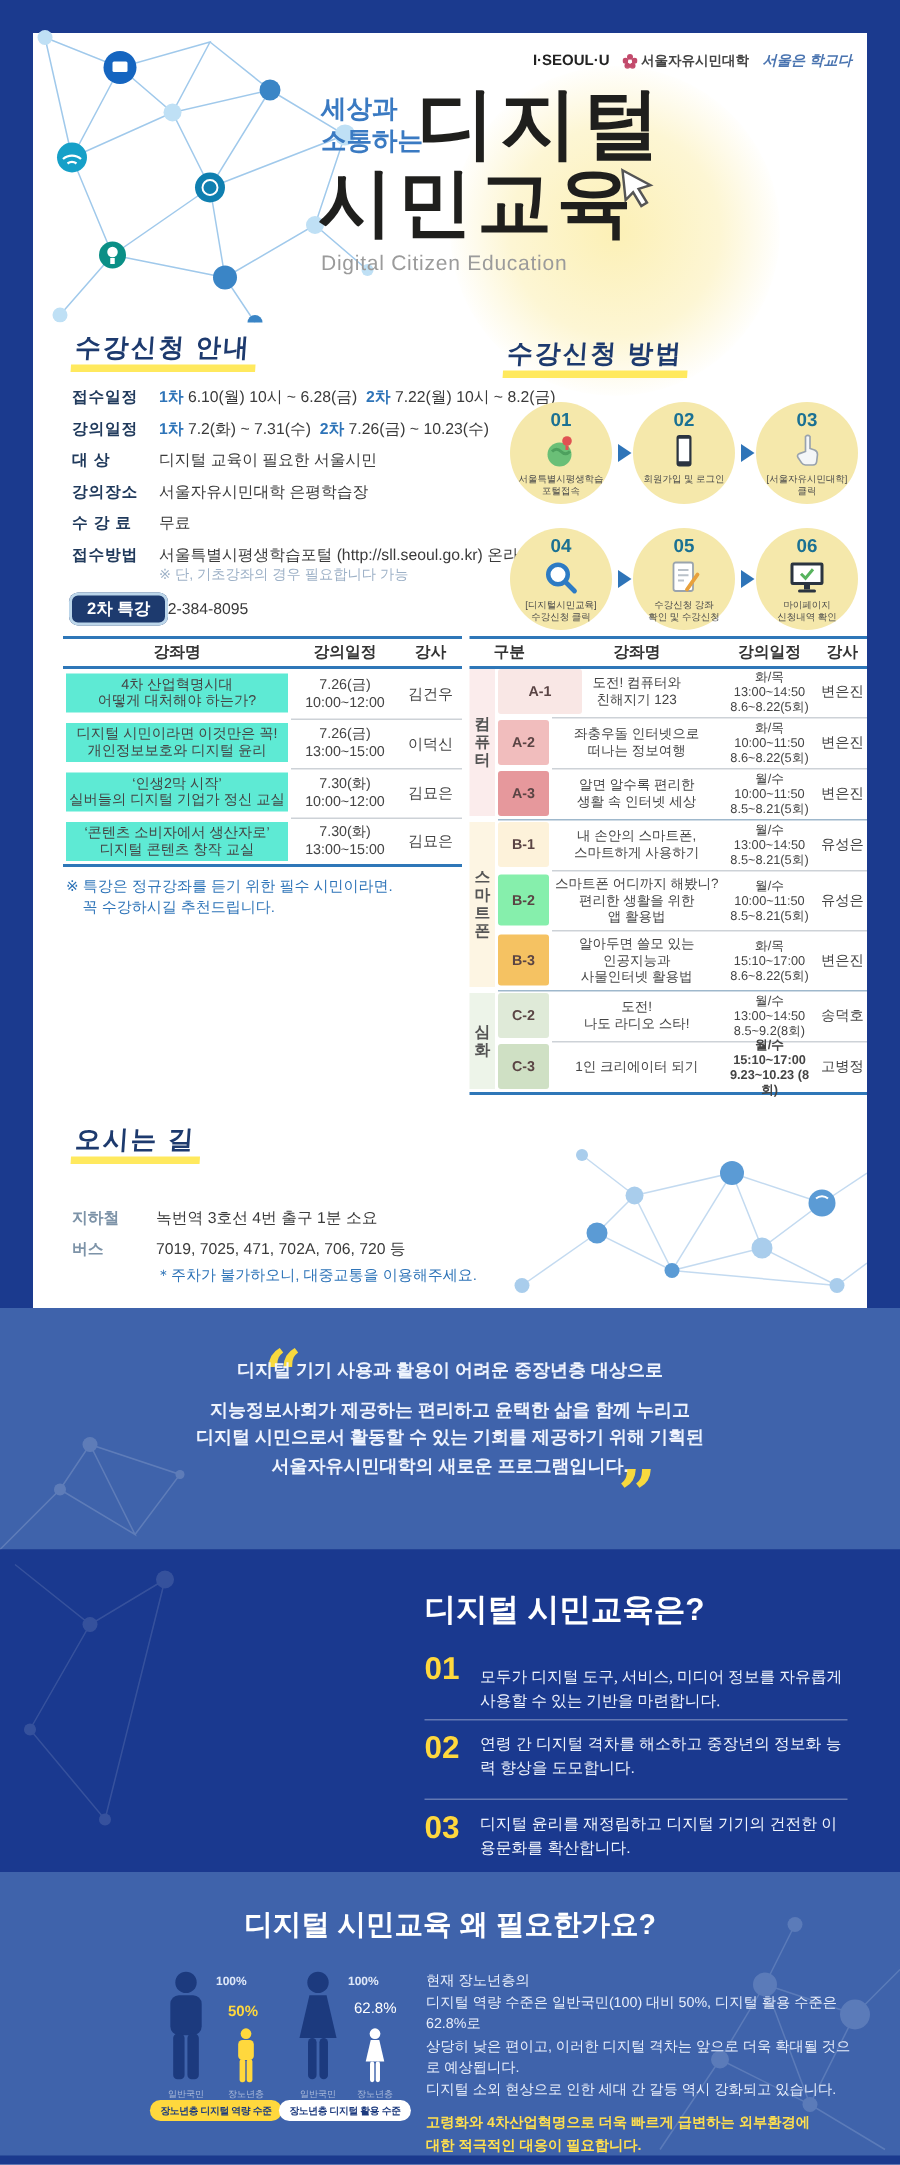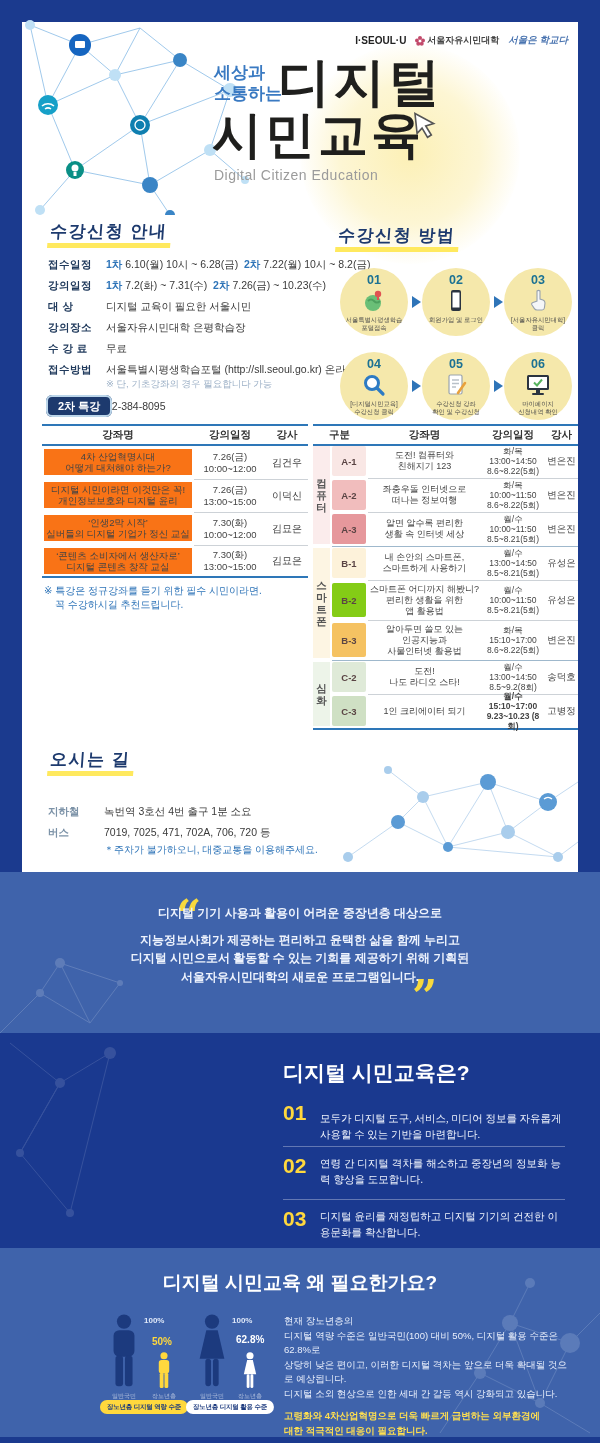--- a/index.html
+++ b/index.html
@@ -41,21 +41,21 @@
   .step-arrow{position:absolute;width:0;height:0;border-top:6px solid transparent;border-bottom:6px solid transparent;border-left:9px solid #2e74b8;}
   .step-icon{height:26px;display:flex;align-items:center;justify-content:center;margin-top:1px;}
   
   .badge-navy{background:#1d3a6e;color:#fff;font-size:11px;font-weight:800;
     border-radius:6px;border:2px solid #bcd6ea;padding:3px 10px;}
   
   .tbl-border{background:#2e77b8;position:absolute;left:0;right:0;height:2px;}
   .th{position:absolute;font-size:10.5px;font-weight:800;color:#333;text-align:center;top:4px;}
   .cell{position:absolute;display:flex;align-items:center;justify-content:center;text-align:center;color:#444;}
   .row-sep{position:absolute;height:1px;background:#cdd2d7;}
-  .yellow-cell{background:#f97316;}
+  .yellow-cell{background:#5eead4;}
   .code-badge{position:absolute;display:flex;align-items:center;justify-content:center;
     font-size:9.5px;font-weight:800;color:#5a4444;border-radius:2px;}
   .group-col{position:absolute;width:17px;display:flex;align-items:center;justify-content:center;
     font-size:10.5px;color:#555;font-weight:700;word-break:break-all;line-height:12px;text-align:center;}
   .group-col span{width:12px;display:inline-block;}
   
   .dir-row{position:absolute;display:flex;font-size:10.5px;color:#3a3a3a;}
   .dir-label{width:56px;flex:none;font-weight:700;color:#7d93a8;}
   
   #quote-sec{top:872px;left:0;width:600px;height:161px;background:#3f63ab;}
@@ -67,21 +67,21 @@
   .about-num{color:#ffd83d;font-size:21px;font-weight:800;}
   .about-text{color:#f0f4fd;font-size:10.5px;line-height:15.5px;}
   .about-sep{position:absolute;left:283px;width:282px;height:1px;background:rgba(255,255,255,.32);}
   
   #why-sec{top:1248px;left:0;width:600px;height:195px;background:#3f63ab;overflow:hidden;}
   .why-title{color:#fff;font-size:19px;font-weight:800;text-align:center;}
   .why-line{color:#e8eefb;font-size:9.5px;line-height:14.5px;}
   .why-line-y{color:#ffdf4f;font-size:9.5px;line-height:14.5px;font-weight:700;}
   .pct-big{color:#dfe8f8;font-size:8px;font-weight:700;}
   .pct-small-y{color:#ffd83d;font-size:10px;font-weight:800;}
-  .pct-small-w{color:#ffffff;font-size:10px;font-weight:700;}
+  .pct-small-w{color:#ffffff;font-size:10px;font-weight:400;}
   .fig-sub{color:rgba(255,255,255,.55);font-size:6px;text-align:center;}
   .pill{position:absolute;font-size:6.5px;font-weight:700;color:#1c3a7e;border-radius:8px;
     padding:2.5px 7px;letter-spacing:-.2px;transform:translateX(-50%);white-space:nowrap;}
   .pill-y{background:#ffd83d;}
   .pill-w{background:#ffffff;}
 </style>
 </head>
 <body>
 
 <div id="white-area" class="abs">
@@ -313,21 +313,21 @@
     <div class="group-col" style="top: 22px; height: 98px; background: rgb(251, 236, 236);">
         <span>컴퓨터</span>
       </div>
     <div class="group-col" style="top: 124px; height: 110px; background: rgb(253, 245, 227);">
         <span>스마트폰</span>
       </div>
     <div class="group-col" style="top: 238px; height: 64px; background: rgb(237, 244, 233);">
         <span>심화</span>
       </div>
 
-    <div class="code-badge" style="left: 19px; top: 22px; width: 34px; height: 30px; background: rgb(249, 231, 229);">A-1</div>
+    <div class="code-badge" style="left: 19px; top: 22px; width: 56px; height: 30px; background: rgb(249, 231, 229);">A-1</div>
     <div class="cell pre" style="left:55px;top:20px;width:113px;height:34px;font-size:9px;line-height:11px;">도전! 컴퓨터와
 친해지기 123</div>
     <div class="cell pre" style="left:168px;top:20px;width:64px;height:34px;font-size:8.5px;line-height:10px;">화/목
 13:00~14:50
 8.6~8.22(5회)</div>
     <div class="cell" style="left:232px;top:20px;width:33px;height:34px;font-size:9.5px;">변은진</div>
     <div class="row-sep" style="left:55px;top:54px;width:210px;"></div>
 
     <div class="code-badge" style="left: 19px; top: 56px; width: 34px; height: 30px; background: rgb(241, 189, 189);">A-2</div>
     <div class="cell pre" style="left:55px;top:54px;width:113px;height:34px;font-size:9px;line-height:11px;">좌충우돌 인터넷으로
@@ -349,21 +349,21 @@
 
     <div class="code-badge" style="left: 19px; top: 124px; width: 34px; height: 30px; background: rgb(253, 242, 218);">B-1</div>
     <div class="cell pre" style="left:55px;top:122px;width:113px;height:34px;font-size:9px;line-height:11px;">내 손안의 스마트폰,
 스마트하게 사용하기</div>
     <div class="cell pre" style="left:168px;top:122px;width:64px;height:34px;font-size:8.5px;line-height:10px;">월/수
 13:00~14:50
 8.5~8.21(5회)</div>
     <div class="cell" style="left:232px;top:122px;width:33px;height:34px;font-size:9.5px;">유성은</div>
     <div class="row-sep" style="left:55px;top:156px;width:210px;"></div>
 
-    <div class="code-badge" style="left: 19px; top: 159px; width: 34px; height: 34px; background: #84cc16;">B-2</div>
+    <div class="code-badge" style="left: 19px; top: 159px; width: 34px; height: 34px; background: #86efac;">B-2</div>
     <div class="cell pre" style="left:55px;top:156px;width:113px;height:40px;font-size:9px;line-height:11px;">스마트폰 어디까지 해봤니?
 편리한 생활을 위한
 앱 활용법</div>
     <div class="cell pre" style="left:168px;top:156px;width:64px;height:40px;font-size:8.5px;line-height:10px;">월/수
 10:00~11:50
 8.5~8.21(5회)</div>
     <div class="cell" style="left:232px;top:156px;width:33px;height:40px;font-size:9.5px;">유성은</div>
     <div class="row-sep" style="left:55px;top:196px;width:210px;"></div>
 
     <div class="code-badge" style="left: 19px; top: 199px; width: 34px; height: 34px; background: rgb(245, 194, 98);">B-3</div>

